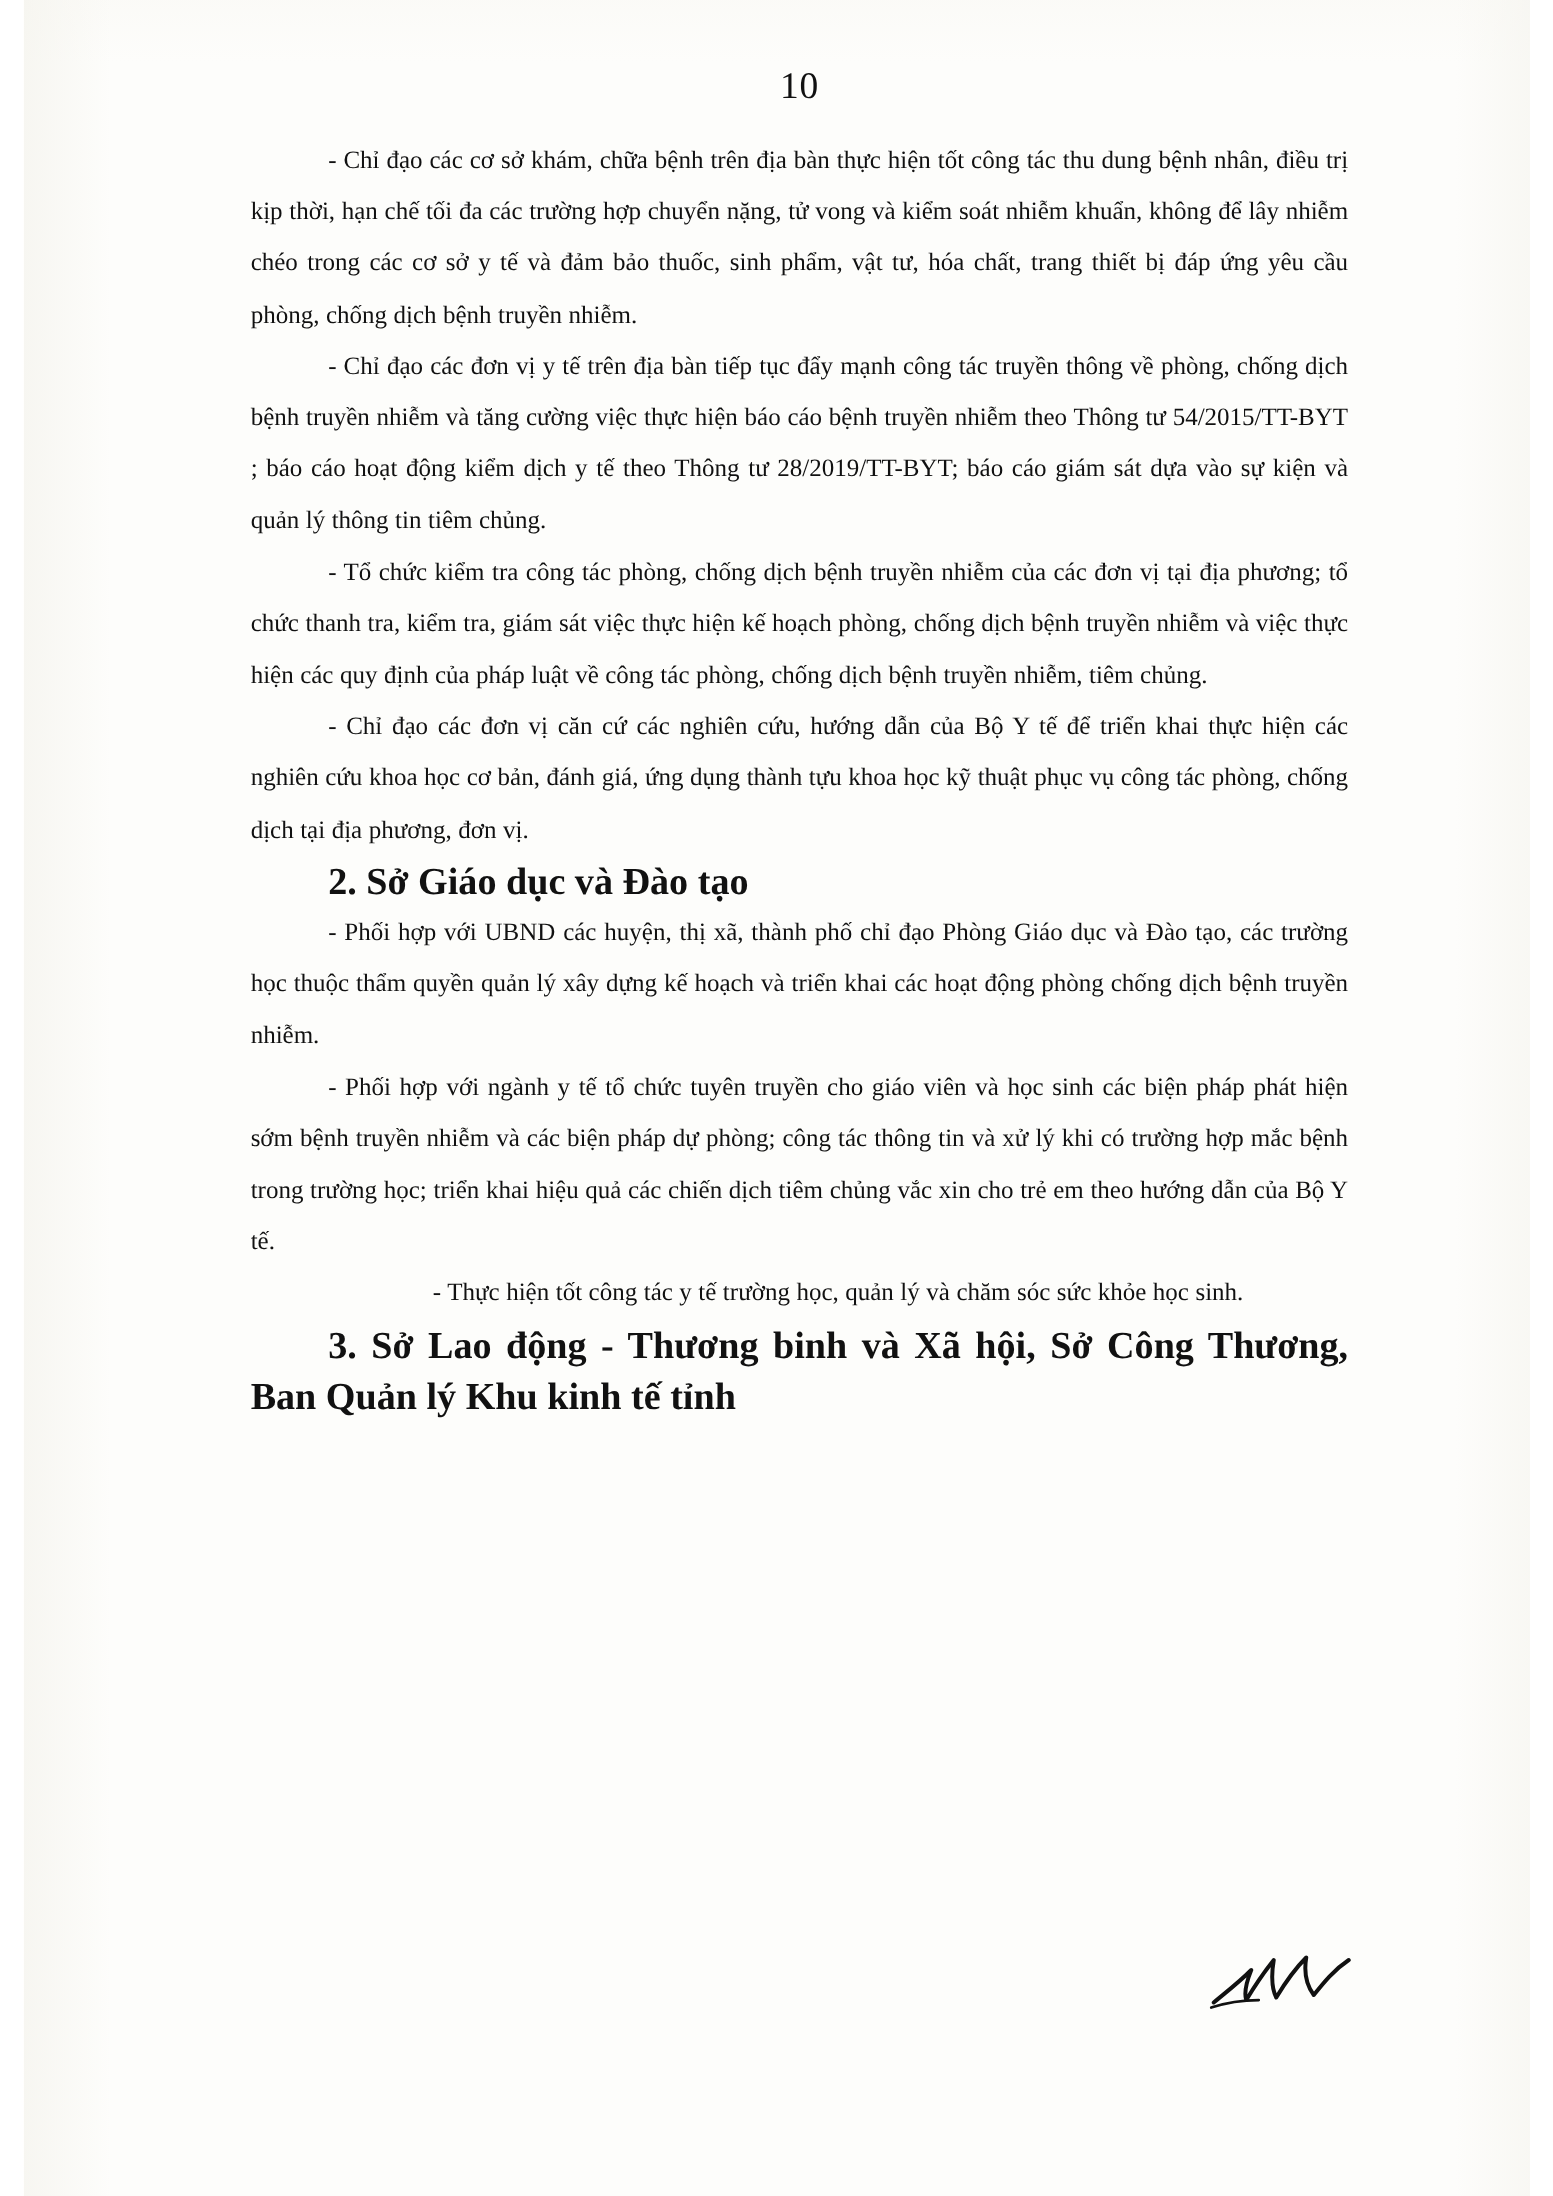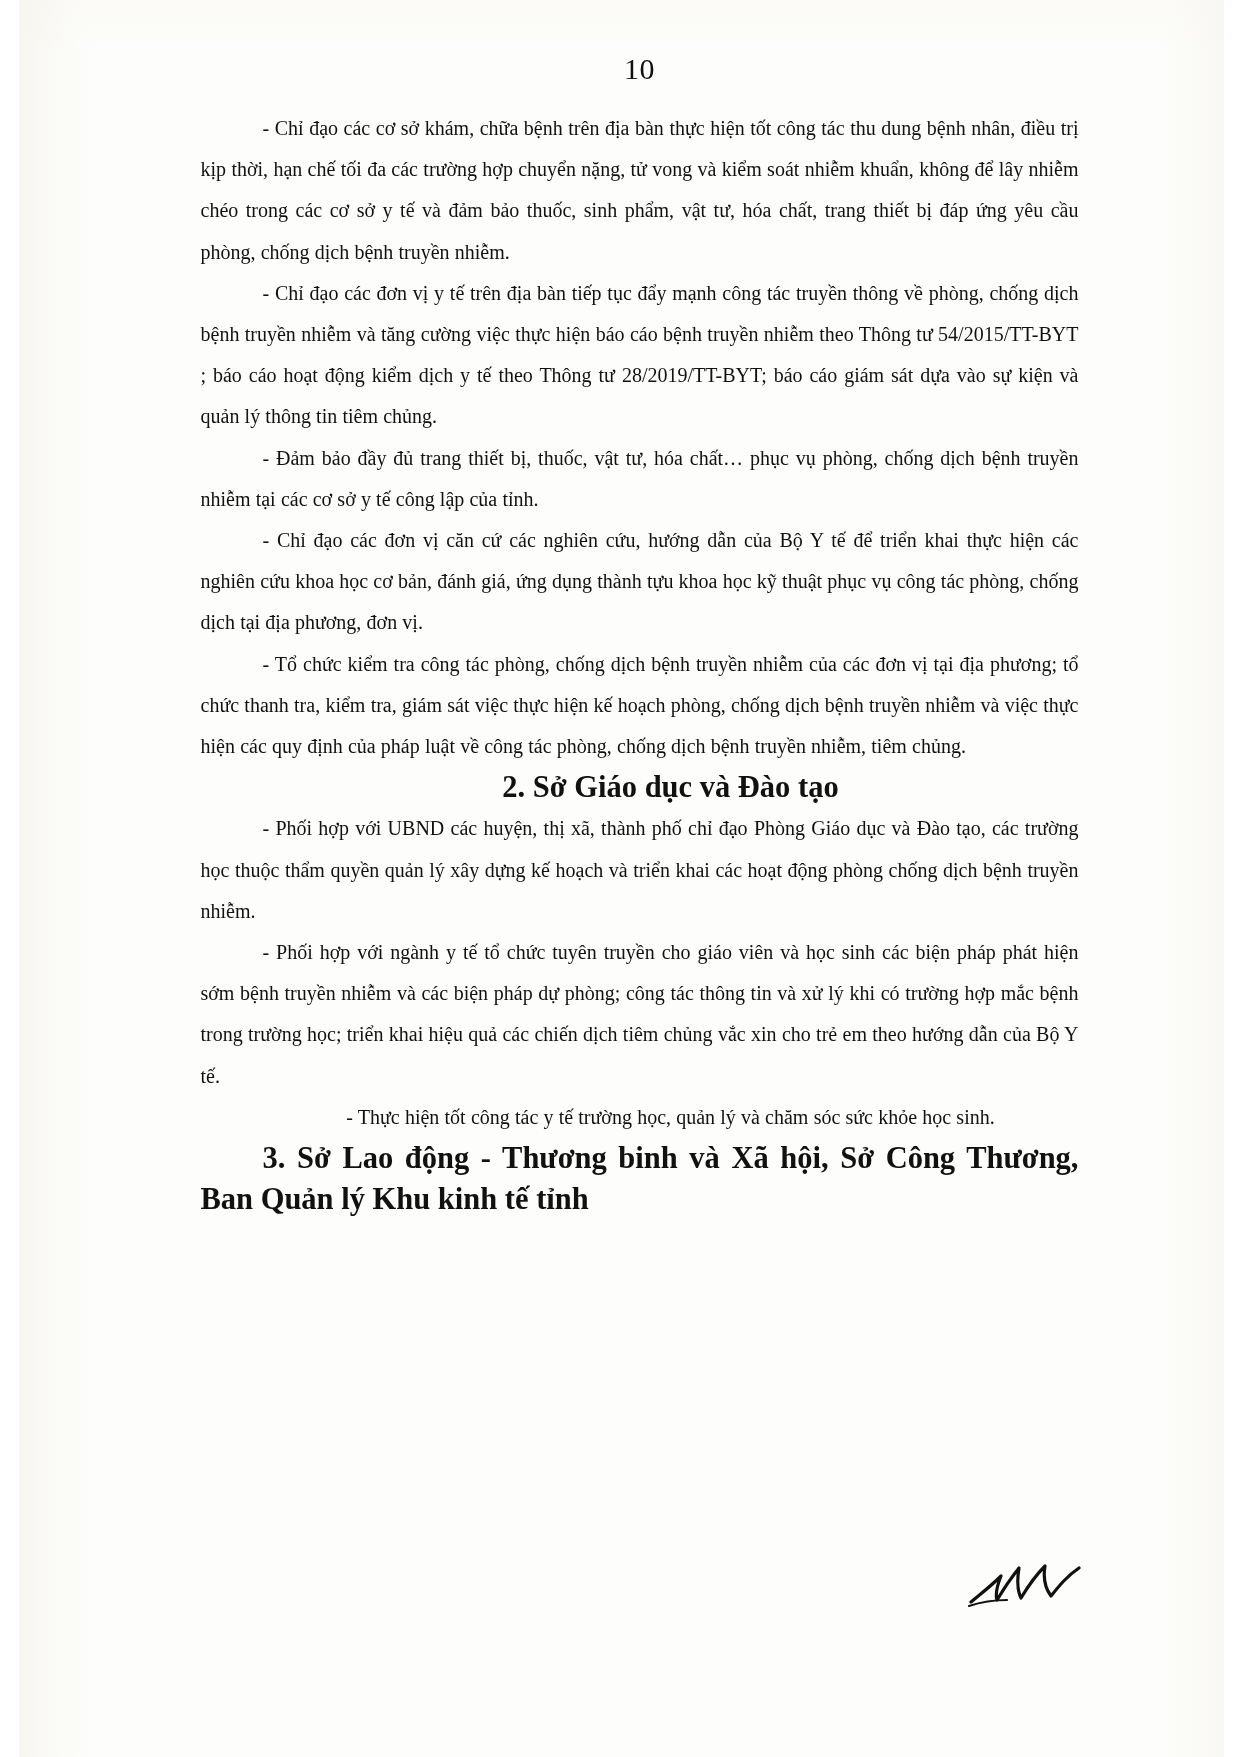--- a/index.html
+++ b/index.html
@@ -53,21 +53,21 @@
   }
   p.para.last-left {
     text-align: center;
   }
   h3.heading {
     margin: 0;
     font-size: 30.5px;
     line-height: 41.2px;
     font-weight: bold;
     text-indent: 62px;
-    text-align: center;
+    text-align: left;
   }
   h3.heading.wrap {
     text-align: justify;
   }
   .signature {
     position: absolute;
     left: 948px;
     top: 1556px;
     width: 120px;
     height: 60px;
@@ -84,25 +84,24 @@
 
   <div class="page-number">10</div>
 
   <div class="content">
 
     <p class="para">- Chỉ đạo các cơ sở khám, chữa bệnh trên địa bàn thực hiện tốt công tác thu dung bệnh nhân, điều trị kịp thời, hạn chế tối đa các trường hợp chuyển nặng, tử vong và kiểm soát nhiễm khuẩn, không để lây nhiễm chéo trong các cơ sở y tế và đảm bảo thuốc, sinh phẩm, vật tư, hóa chất, trang thiết bị đáp ứng yêu cầu phòng, chống dịch bệnh truyền nhiễm.</p>
 
     <p class="para">- Chỉ đạo các đơn vị y tế trên địa bàn tiếp tục đẩy mạnh công tác truyền thông về phòng, chống dịch bệnh truyền nhiễm và tăng cường việc thực hiện báo cáo bệnh truyền nhiễm theo Thông tư 54/2015/TT-BYT ; báo cáo hoạt động kiểm dịch y tế theo Thông tư 28/2019/TT-BYT; báo cáo giám sát dựa vào sự kiện và quản lý thông tin tiêm chủng.</p>
 
 
-    <p class="para">- Đảm bảo đầy đủ trang thiết bị, thuốc, vật tư, hóa chất… phục vụ phòng, chống dịch bệnh truyền nhiễm tại các cơ sở y tế công lập của tỉnh.</p>
+
+    <p class="para">- Tổ chức kiểm tra công tác phòng, chống dịch bệnh truyền nhiễm của các đơn vị tại địa phương; tổ chức thanh tra, kiểm tra, giám sát việc thực hiện kế hoạch phòng, chống dịch bệnh truyền nhiễm và việc thực hiện các quy định của pháp luật về công tác phòng, chống dịch bệnh truyền nhiễm, tiêm chủng.</p>
 
     <p class="para">- Chỉ đạo các đơn vị căn cứ các nghiên cứu, hướng dẫn của Bộ Y tế để triển khai thực hiện các nghiên cứu khoa học cơ bản, đánh giá, ứng dụng thành tựu khoa học kỹ thuật phục vụ công tác phòng, chống dịch tại địa phương, đơn vị.</p>
-
-    <p class="para">- Tổ chức kiểm tra công tác phòng, chống dịch bệnh truyền nhiễm của các đơn vị tại địa phương; tổ chức thanh tra, kiểm tra, giám sát việc thực hiện kế hoạch phòng, chống dịch bệnh truyền nhiễm và việc thực hiện các quy định của pháp luật về công tác phòng, chống dịch bệnh truyền nhiễm, tiêm chủng.</p>
 
     <h3 class="heading">2. Sở Giáo dục và Đào tạo</h3>
 
     <p class="para">- Phối hợp với UBND các huyện, thị xã, thành phố chỉ đạo Phòng Giáo dục và Đào tạo, các trường học thuộc thẩm quyền quản lý xây dựng kế hoạch và triển khai các hoạt động phòng chống dịch bệnh truyền nhiễm.</p>
 
     <p class="para">- Phối hợp với ngành y tế tổ chức tuyên truyền cho giáo viên và học sinh các biện pháp phát hiện sớm bệnh truyền nhiễm và các biện pháp dự phòng; công tác thông tin và xử lý khi có trường hợp mắc bệnh trong trường học; triển khai hiệu quả các chiến dịch tiêm chủng vắc xin cho trẻ em theo hướng dẫn của Bộ Y tế.</p>
 
     <p class="para last-left">- Thực hiện tốt công tác y tế trường học, quản lý và chăm sóc sức khỏe học sinh.</p>
 
     <h3 class="heading wrap">3. Sở Lao động - Thương binh và Xã hội, Sở Công Thương, Ban Quản lý Khu kinh tế tỉnh</h3>

